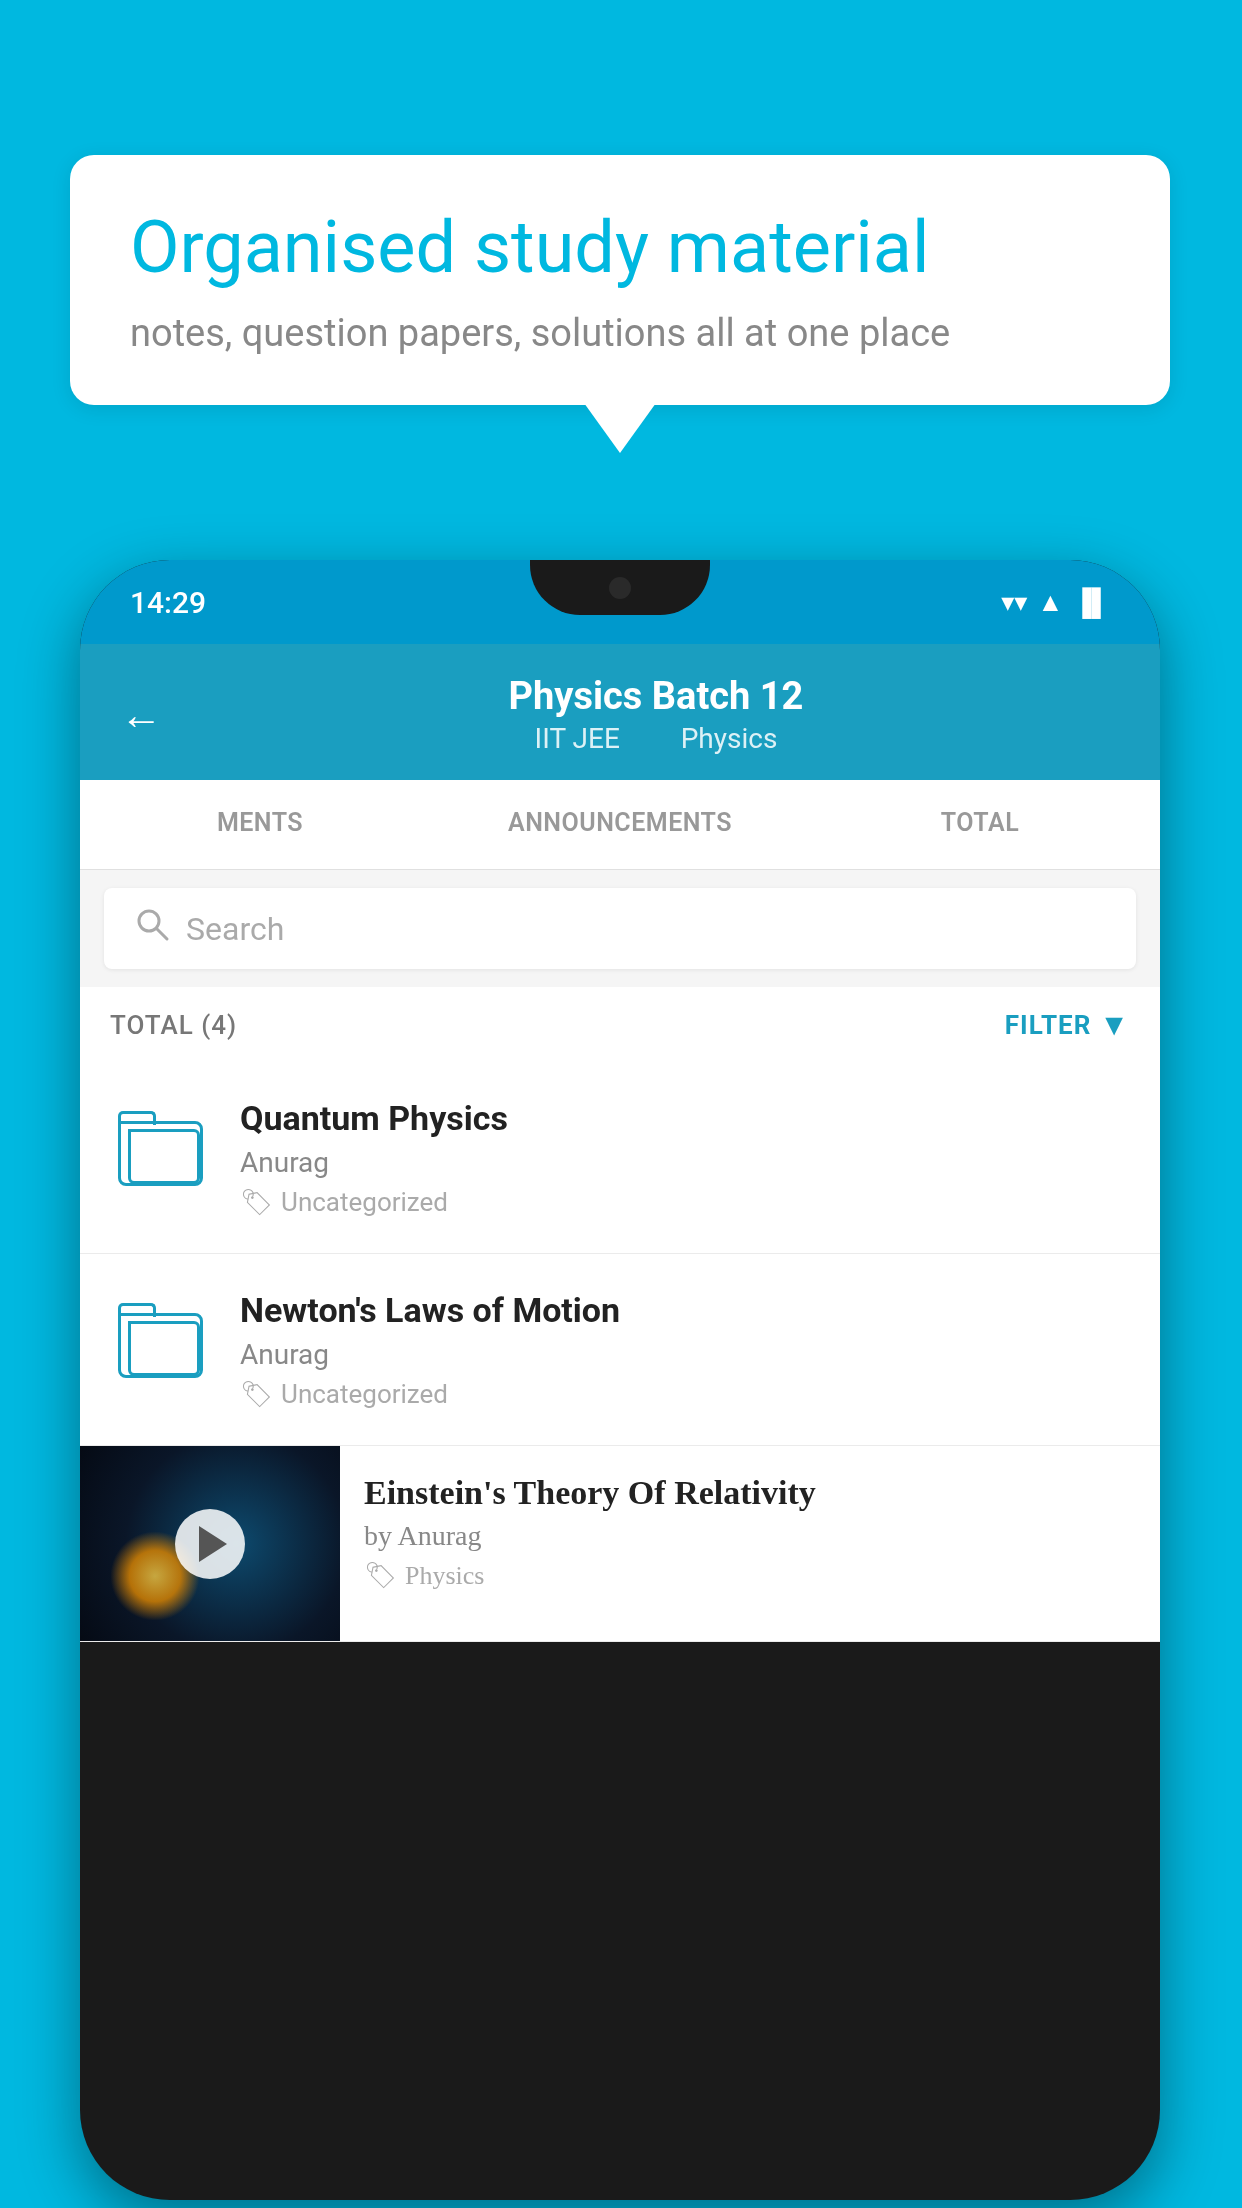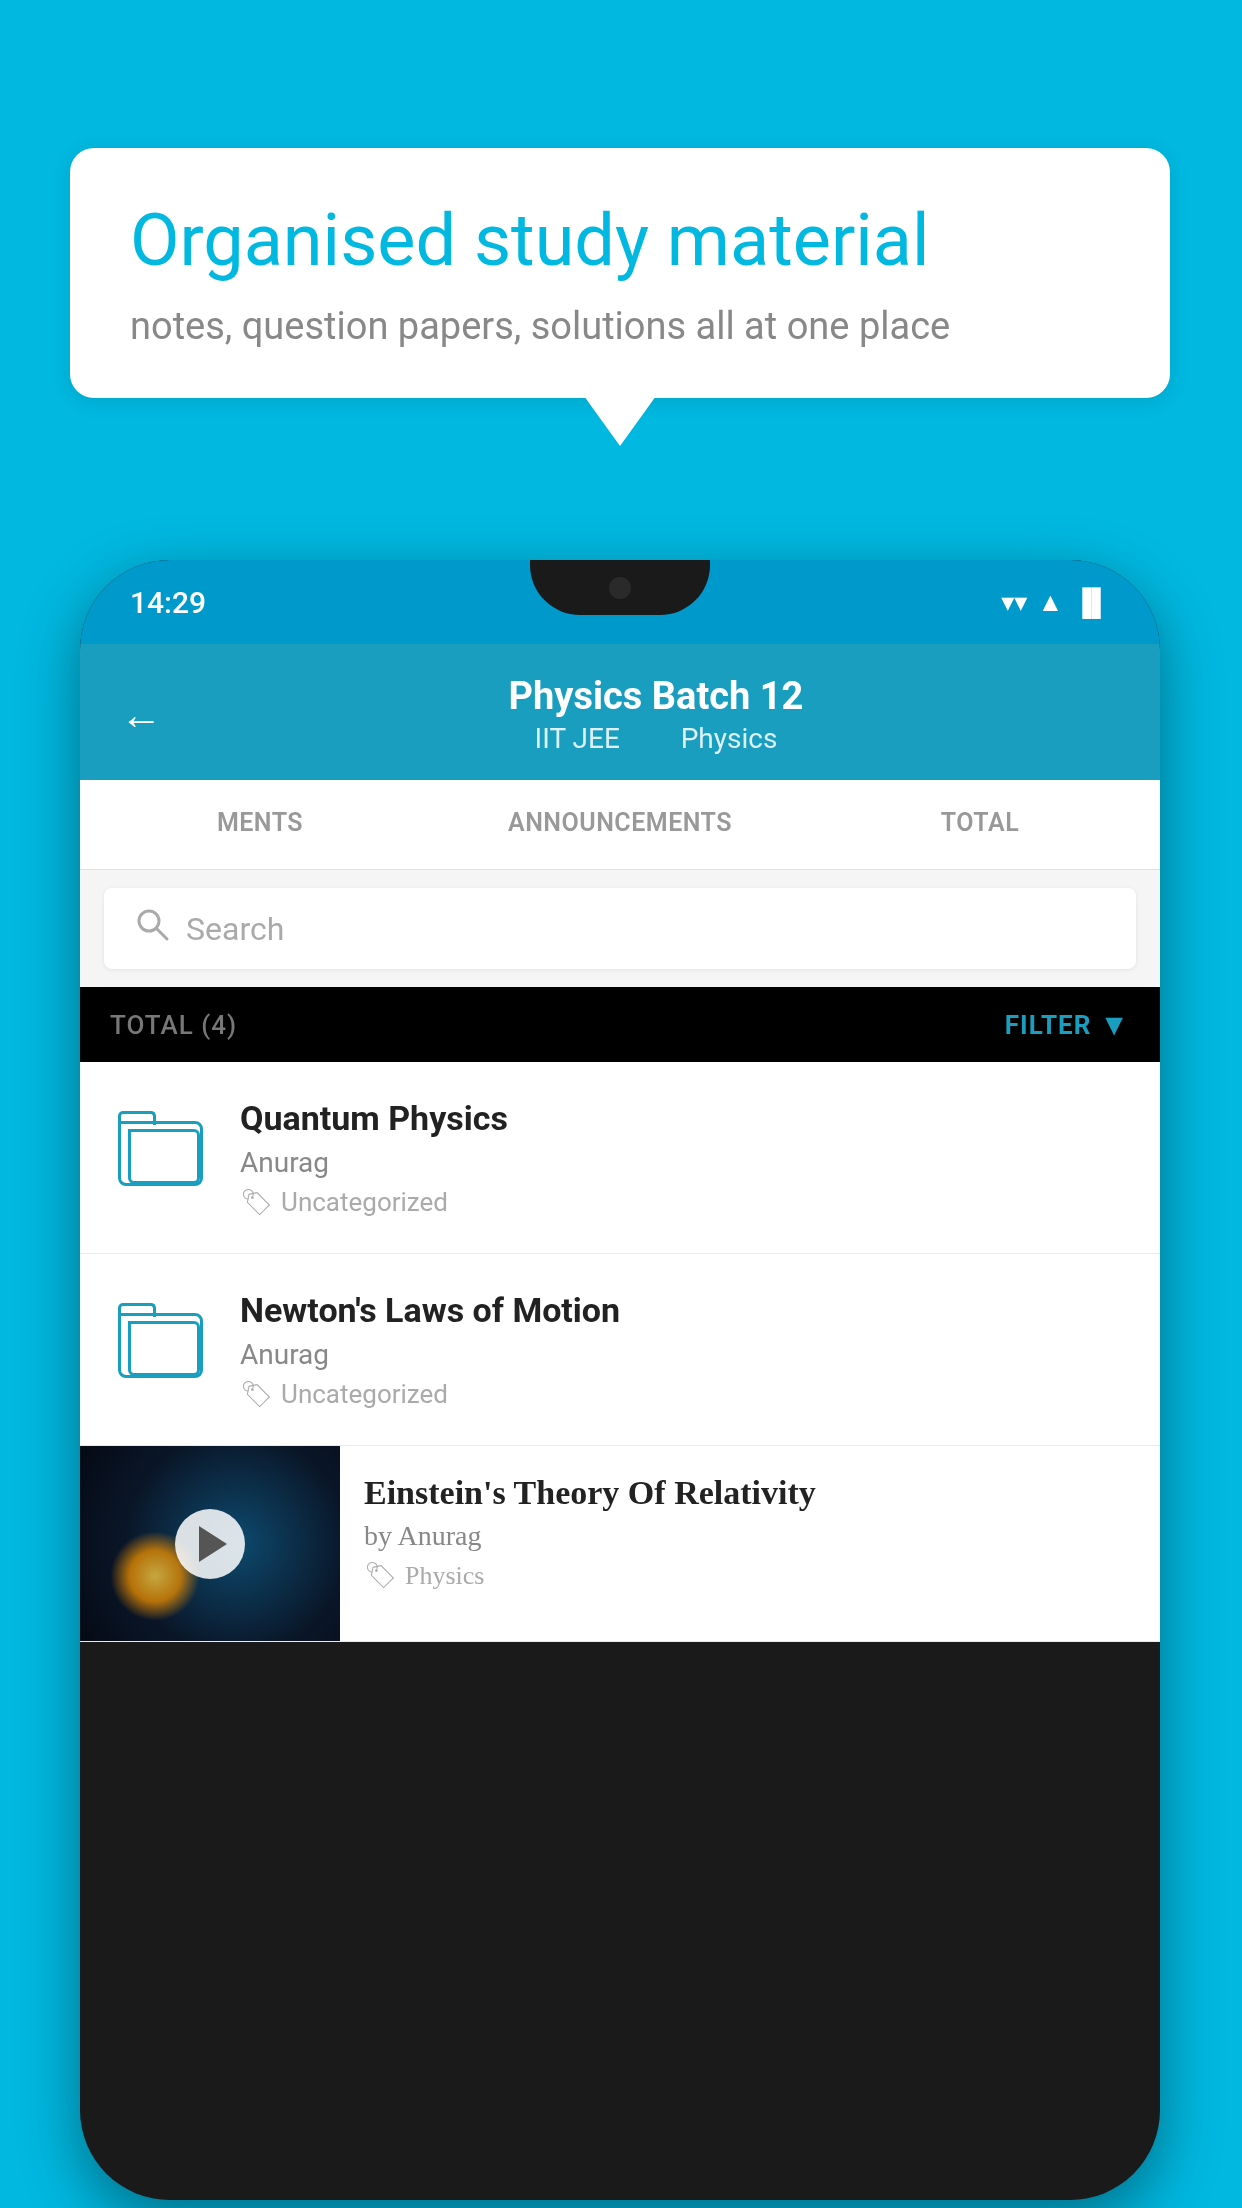--- a/index.html
+++ b/index.html
@@ -9,21 +9,21 @@
       height: 2208px;
       background-color: #00b8e0;
       font-family: 'Roboto', Arial, sans-serif;
       overflow: hidden;
       position: relative;
     }
 
     
     .speech-bubble {
       position: absolute;
-      top: 148px;
+      top: 155px;
       left: 70px;
       width: 1100px;
       background: white;
       border-radius: 24px;
       padding: 50px 60px;
       box-shadow: 0 4px 20px rgba(0,0,0,0.1);
     }
 
     .speech-bubble::after {
       content: '';
@@ -207,21 +207,21 @@
     }
 
     .search-placeholder {
       color: #aaa;
       font-size: 32px;
       text-align: right;
     }
 
     
     .filter-bar {
-      background: #000000;
+      background: #ffffff;
       display: flex;
       align-items: center;
       justify-content: space-between;
       padding: 20px 30px;
     }
 
     .total-label {
       color: #777;
       font-size: 26px;
       font-weight: 500;

